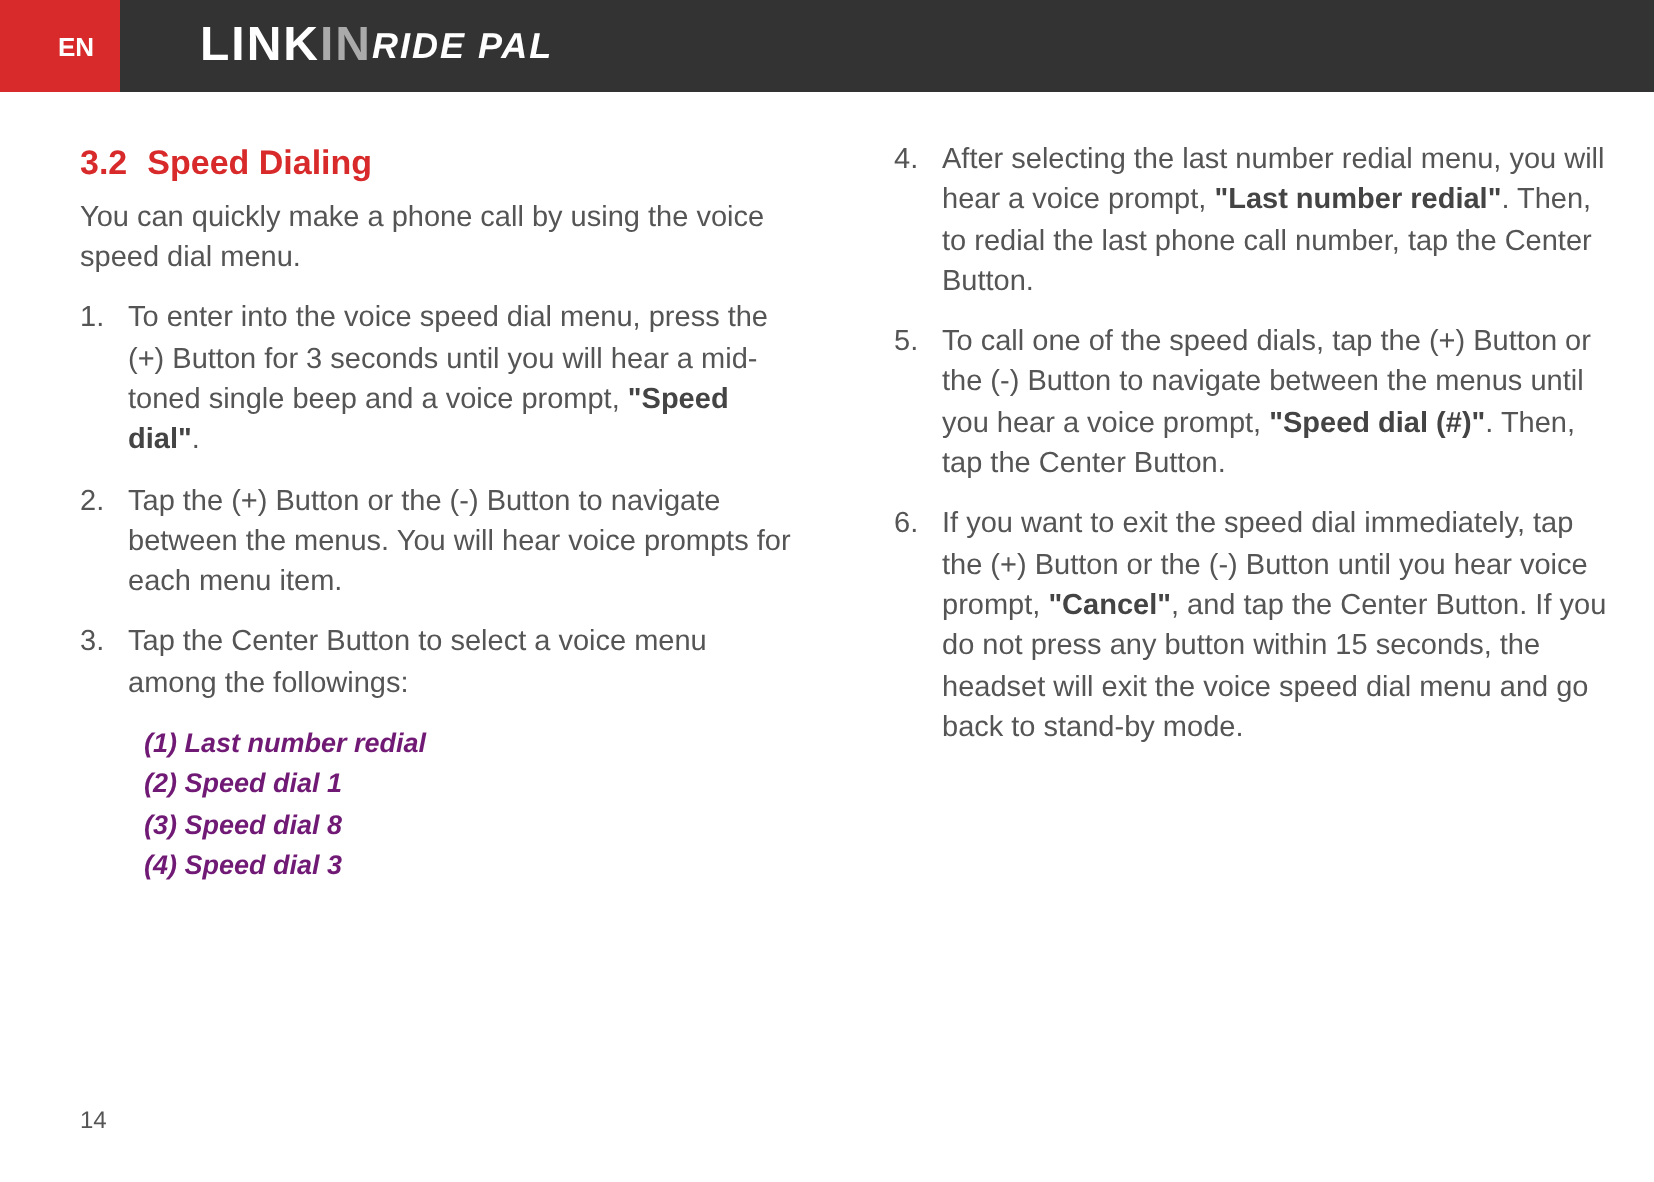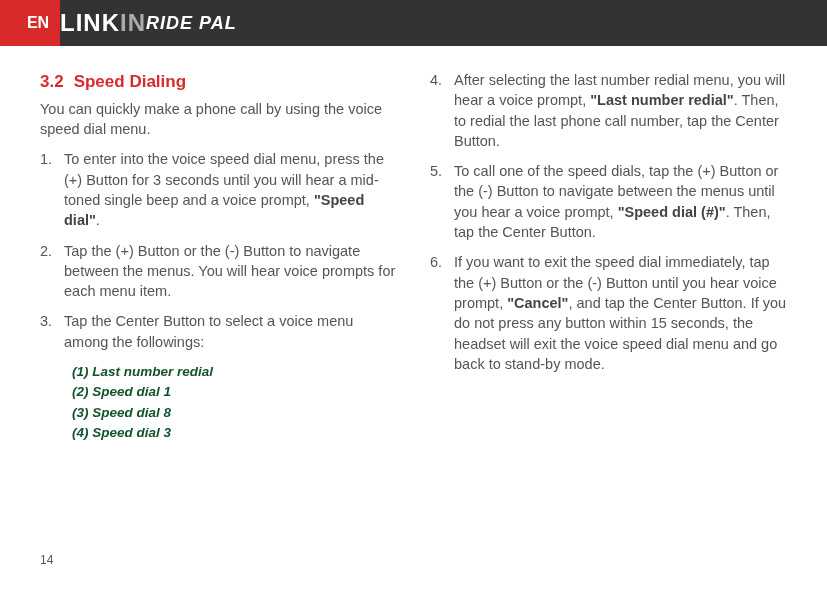--- a/index.html
+++ b/index.html
@@ -13,26 +13,27 @@
     .header-bar {
       background: #333;
       height: 46px;
       display: flex;
       align-items: center;
     }
     .lang-badge {
       background: #d82a2a;
       color: #fff;
       font-weight: bold;
-      font-size: 16px;
+      font-size: 13px;
       width: 60px;
       height: 46px;
       display: flex;
       align-items: center;
       justify-content: center;
+      margin-right: 40px;
       padding-left: 16px;
     }
     .brand {
       color: #fff;
       font-weight: 900;
       font-size: 24px;
       letter-spacing: 1px;
       display: flex;
       align-items: center;
       gap: 0;
@@ -42,20 +43,21 @@
     .brand-sub {
       font-size: 18px;
       font-weight: bold;
       letter-spacing: 1px;
       font-style: italic;
     }
     .content {
       display: flex;
       padding: 24px 20px 0 40px;
       gap: 30px;
+      justify-content: space-between;
     }
     .column {
       width: 360px;
       font-size: 14.5px;
       line-height: 1.4;
       color: #555;
     }
     .section-title {
       color: #d82a2a;
       font-weight: 900;
@@ -75,21 +77,21 @@
     }
     ol.steps > li .num {
       position: absolute;
       left: 0;
       top: 0;
     }
     .bold { font-weight: bold; color: #444; }
     .submenu {
       font-weight: bold;
       font-style: italic;
-      color: #14532d;
+      color: #701a75;
       padding-left: 32px;
       font-size: 13.5px;
       line-height: 1.5;
     }
     .page-num {
       position: absolute;
       bottom: 24px;
       left: 40px;
       font-size: 12px;
       color: #555;

